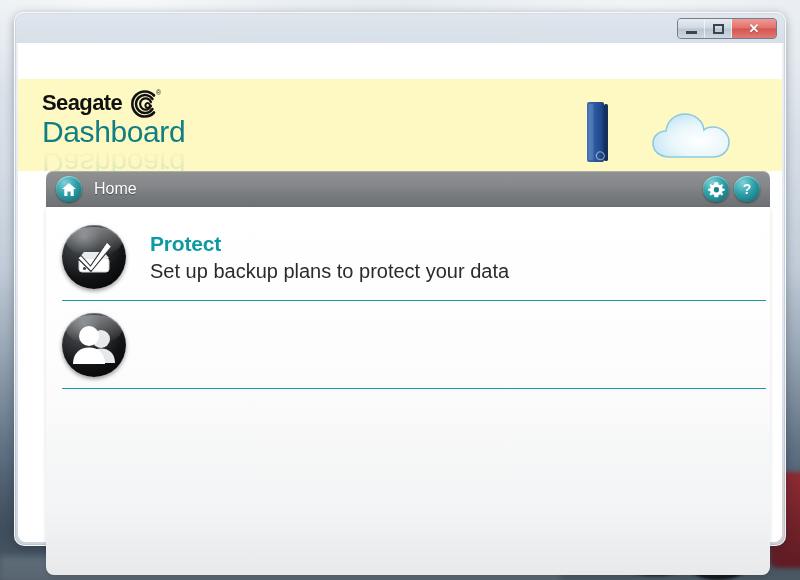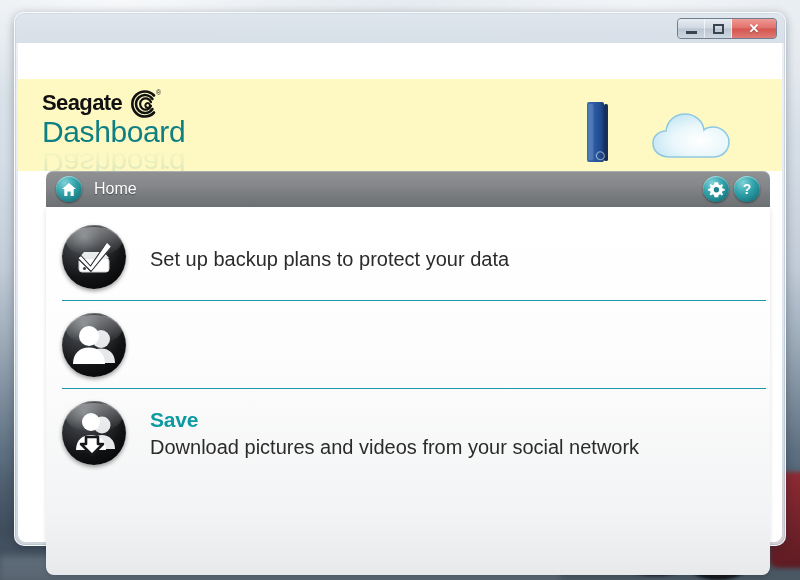--- a/index.html
+++ b/index.html
@@ -328,51 +328,36 @@
             <rect x="17" y="33" width="30" height="14" rx="3" fill="#ffffff"></rect>
             <rect x="17" y="33" width="30" height="14" rx="3" fill="none" stroke="#cfd2d6" stroke-width="1"></rect>
             <circle cx="22.5" cy="43.5" r="1.5" fill="#3a3d41"></circle>
             <circle cx="27.5" cy="43.5" r="1.5" fill="#3a3d41"></circle>
             <path d="M17 33 L22 27 L42 27 L47 33 Z" fill="#e9ebed"></path>
             <path d="M19 30.5 L28.5 41 L45 17 L49.5 21.5 L29 46.5 L15.5 33 Z" fill="#ffffff" stroke="#2a2c2f" stroke-width="1.1" stroke-linejoin="round"></path>
           </svg>
           <div class="gloss"></div>
         </div>
         <div class="row-text">
+          <div class="row-title">Protect</div>
           <div class="row-desc">Set up backup plans to protect your data</div>
         </div>
         <div class="divider"></div>
       </div>
 
       <div class="row">
         <div class="row-icon">
           <svg width="64" height="64" viewBox="0 0 64 64">
             <circle cx="39" cy="26" r="9" fill="#e6e8ea"></circle>
             <path d="M25 50 C25 40 31.5 35.5 39 35.5 C46.5 35.5 53 40 53 50 Z" fill="#e6e8ea"></path>
             <circle cx="27" cy="23" r="10" fill="#ffffff"></circle>
             <path d="M11 51 C11 40 18 34.5 27 34.5 C36 34.5 43 40 43 51 Z" fill="#ffffff"></path>
           </svg>
           <div class="gloss"></div>
         </div>
         <div class="divider"></div>
       </div>
 
-      <div class="row">
-        <div class="row-icon">
-          <svg width="64" height="64" viewBox="0 0 64 64">
-            <circle cx="40" cy="24" r="8.5" fill="#e6e8ea"></circle>
-            <path d="M27 48 C27 39 33 34 40 34 C47 34 53 39 53 48 Z" fill="#e6e8ea"></path>
-            <circle cx="29" cy="21" r="9" fill="#ffffff"></circle>
-            <path d="M14 49 C14 39 20.5 34 29 34 C37.5 34 44 39 44 49 Z" fill="#ffffff"></path>
-            <path d="M24 36 L36 36 L36 43 L41 43 L30 54 L19 43 L24 43 Z" fill="#ffffff" stroke="#17191c" stroke-width="2.6" stroke-linejoin="round"></path>
-          </svg>
-          <div class="gloss"></div>
-        </div>
-        <div class="row-text">
-          <div class="row-title">Save</div>
-          <div class="row-desc">Download pictures and videos from your social network</div>
-        </div>
-      </div>
 
       <div id="panel-spacer"></div>
     </div>
   </div>
 </div>
 
 </body></html>

